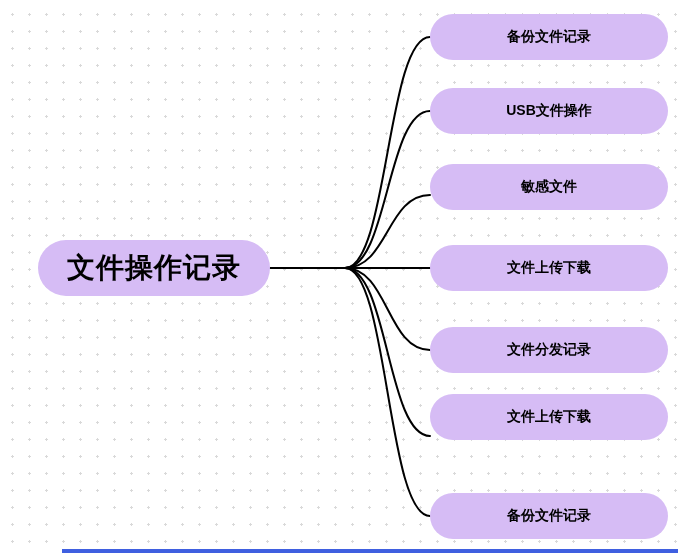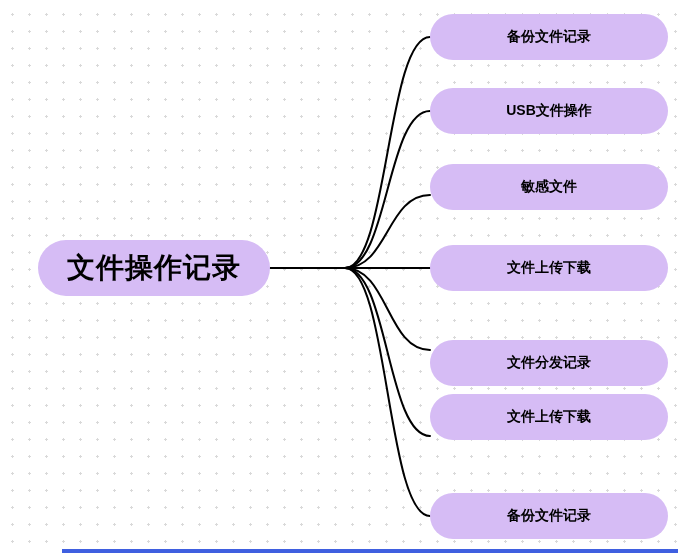--- a/index.html
+++ b/index.html
@@ -54,21 +54,21 @@
     left: 430px;
     width: 238px;
     height: 46px;
     border-radius: 23px;
     font-size: 14px;
   }
   .child-0 { top: 14px; }
   .child-1 { top: 88px; }
   .child-2 { top: 164px; }
   .child-3 { top: 245px; }
-  .child-4 { top: 340px; }
+  .child-4 { top: 327px; }
   .child-5 { top: 394px; }
   .child-6 { top: 493px; }
   .bottom-edge {
     position: absolute;
     left: 62px;
     top: 549px;
     width: 616px;
     height: 4px;
     background: #3f5fe0;
   }

